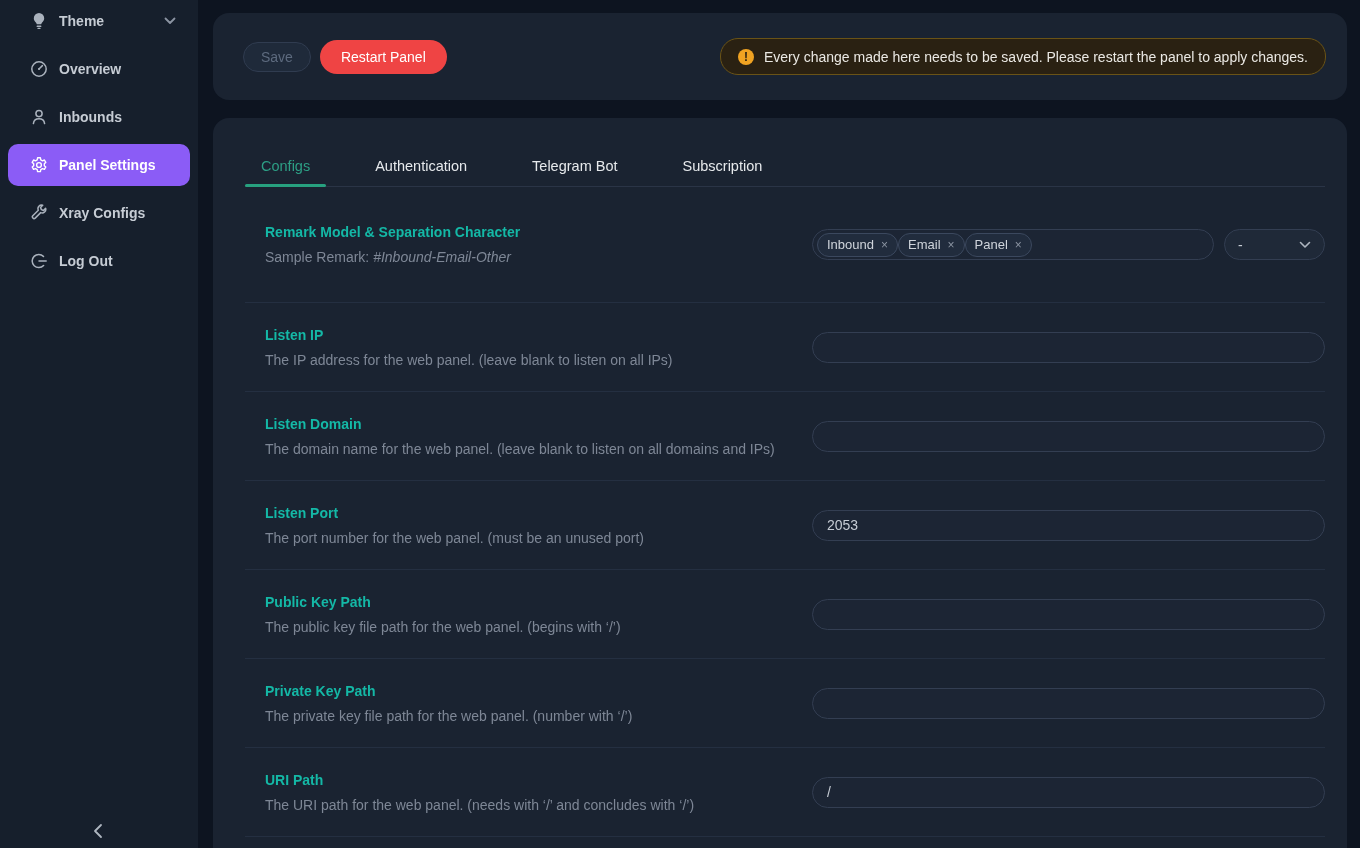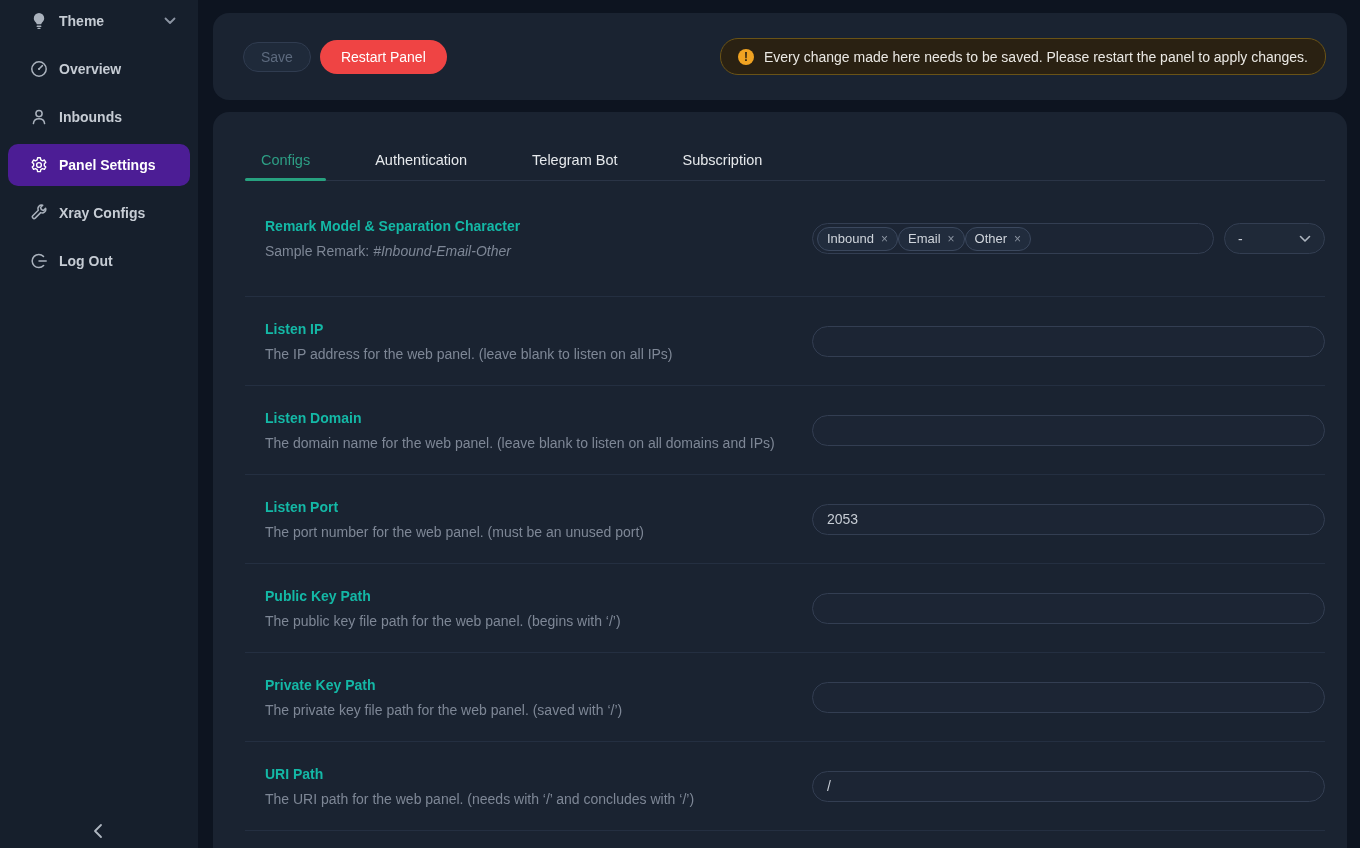--- a/index.html
+++ b/index.html
@@ -16,38 +16,38 @@
     position:absolute; left:0; top:0; width:198px; height:848px;
     background:#161f2c; z-index:2;
   }
   .nav-item {
     display:flex; align-items:center;
     height:42px; margin:0 8px 6px 8px; padding:0 14px 0 22px;
     border-radius:10px; color:#c6ccd4; font-size:14px; font-weight:700;
     cursor:pointer; white-space:nowrap;
   }
   .nav-item .nav-icon { width:18px; height:18px; margin-right:11px; color:#aab2bd; flex:0 0 18px; display:flex; align-items:center; justify-content:center; }
-  .nav-item.active { background:#4c1d95; color:#ffffff; }
+  .nav-item.active { background:#8b5cf6; color:#ffffff; }
   .nav-item.active .nav-icon { color:#ffffff; }
   .nav-chevron { margin-left:auto; color:#8b94a2; display:flex; }
   .collapse-btn {
     position:absolute; left:86px; bottom:5px; width:24px; height:24px;
     display:flex; align-items:center; justify-content:center; color:#aeb6c0; cursor:pointer;
   }
   svg.ic { display:block; }
 
   
   .main { position:absolute; left:198px; top:0; right:0; bottom:0; padding:13px 0 0 15px; }
   .card {
     width:1134px; background:#1a2331; border-radius:16px;
   }
 
   
   .toolbar-card {
-    height:87px; margin-bottom:12px;
+    height:87px; margin-bottom:18px;
     display:flex; align-items:center; padding:0 21px 0 30px;
   }
   .btn { border:none; border-radius:17px; font-family:inherit; cursor:pointer; }
   .btn-save {
     height:30px; padding:0 17px; border-radius:15px; font-size:14px;
     background:#1f2a3a; border:1px solid #303c50; color:#5d6a7e;
   }
   .btn-restart {
     height:34px; padding:0 21px; margin-left:9px; font-size:14px;
     background:#ef4444; color:#ffffff;
@@ -221,21 +221,21 @@
         <div class="tags-box">
           <span class="tag">
             <span>Inbound</span>
             <span class="tag-x">×</span>
           </span>
           <span class="tag">
             <span>Email</span>
             <span class="tag-x">×</span>
           </span>
           <span class="tag">
-            <span>Other</span>
+            <span>Panel</span>
             <span class="tag-x">×</span>
           </span>
         </div>
         <div class="mini-select">
           <span>-</span>
           <span class="chev">
             <svg class="ic" width="12" height="8" viewBox="0 0 12 8">
                 <polyline points="1.5,1.5 6,6 10.5,1.5" fill="none" stroke="currentColor" stroke-width="1.6" stroke-linecap="round" stroke-linejoin="round"></polyline>
               </svg>
           </span>
@@ -279,21 +279,21 @@
         <div class="row-desc">The public key file path for the web panel. (begins with ‘/’)</div>
       </div>
       <div class="row-control">
         <input class="pill-input" value="" style="">
       </div>
     </div>
 
     <div class="row">
       <div class="row-text">
         <div class="row-label">Private Key Path</div>
-        <div class="row-desc">The private key file path for the web panel. (saved with ‘/’)</div>
+        <div class="row-desc">The private key file path for the web panel. (number with ‘/’)</div>
       </div>
       <div class="row-control">
         <input class="pill-input" value="" style="">
       </div>
     </div>
 
     <div class="row">
       <div class="row-text">
         <div class="row-label">URI Path</div>
         <div class="row-desc">The URI path for the web panel. (needs with ‘/’ and concludes with ‘/’)</div>

